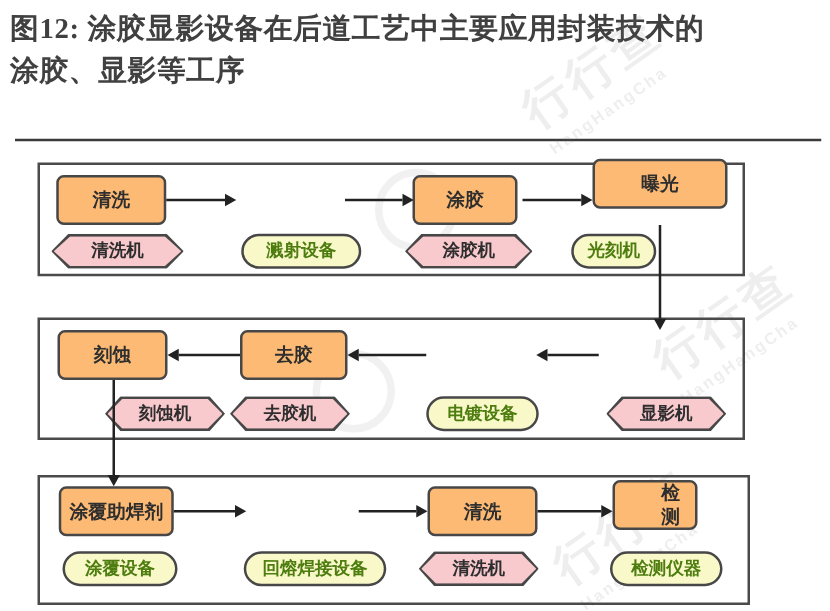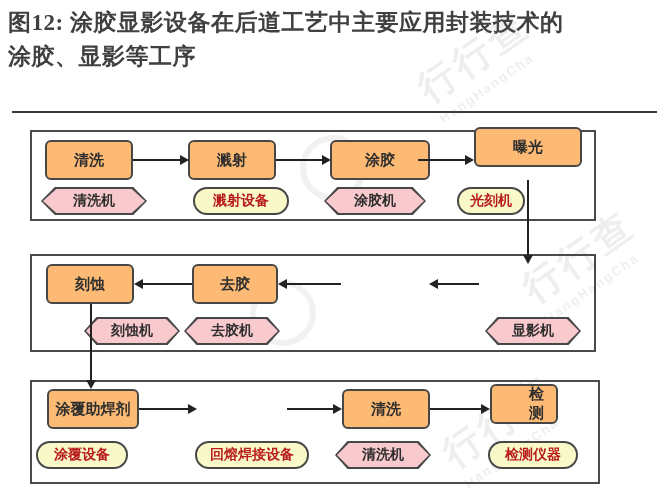--- a/index.html
+++ b/index.html
@@ -16,21 +16,21 @@
   .r1{left:30px;top:130px;width:562px;height:87px;}
   .r2{left:30px;top:254px;width:562px;height:94px;}
   .r3{left:30px;top:380px;width:566px;height:100px;}
   
   .pbox{position:absolute;height:40px;background:#fdba74;border:2px solid #474747;
         border-radius:6px;display:flex;align-items:center;justify-content:center;
         font-size:15px;font-weight:bold;color:#2e2e2e;box-sizing:border-box;}
   
   .pill{position:absolute;height:28px;background:#f8f8c8;border:2px solid #474747;
         border-radius:14px;display:flex;align-items:center;justify-content:center;
-        font-size:14px;font-weight:bold;color:#b91c1c;box-sizing:border-box;}
+        font-size:14px;font-weight:bold;color:#4d7c0f;box-sizing:border-box;}
   
   .hex{position:absolute;height:28px;}
   .hex-out,.hex-in{position:absolute;clip-path:polygon(13% 0,87% 0,100% 50%,87% 100%,13% 100%,0 50%);}
   .hex-out{inset:0;background:#474747;}
   .hex-in{inset:2px;background:#f8c9cd;}
   .hex-txt{position:absolute;inset:0;display:flex;align-items:center;justify-content:center;
            font-size:14px;font-weight:bold;color:#2e2e2e;}
   
   .ar{position:absolute;height:2px;background:#222;}
   .ar.right::after{content:"";position:absolute;right:-9px;top:-4px;
@@ -73,22 +73,21 @@
   <div class="wm" style="left:440px;top:395px;">
     <span class="cn">行行查</span>
     <span class="en">HangHangCha</span>
   </div>
 
   <div class="rowbox r1"></div>
   <div class="rowbox r2"></div>
   <div class="rowbox r3"></div>
 
   <div class="pbox" style="left:45px;top:140px;width:88px;">清洗</div>
-  <div class="pbox" style="left:188px;top:140px;width:88px;">溅射</div>
-  <div class="pbox" style="left:330px;top:140px;width:100px;">涂胶</div>
+  <div class="pbox" style="left:330px;top:140px;width:84px;">涂胶</div>
   <div class="pbox" style="left:474px;top:127px;width:108px;">曝光</div>
 
   <div class="ar right" style="left:133px;top:159px;width:47px;"></div>
   <div class="ar right" style="left:276px;top:159px;width:46px;"></div>
   <div class="ar right" style="left:418px;top:159px;width:47px;"></div>
 
   <div class="hex" style="left:41px;top:187px;width:106px;">
     <div class="hex-out"></div>
     <div class="hex-in"></div>
     <span class="hex-txt">清洗机</span>
@@ -113,37 +112,38 @@
   <div class="hex" style="left:184px;top:317px;width:96px;">
     <div class="hex-out"></div>
     <div class="hex-in"></div>
     <span class="hex-txt">去胶机</span>
   </div>
   <div class="hex" style="left:84px;top:317px;width:96px;">
     <div class="hex-out"></div>
     <div class="hex-in"></div>
     <span class="hex-txt">刻蚀机</span>
   </div>
+  <div class="pill" style="left:341px;top:317px;width:90px;">电镀设备</div>
   <div class="hex" style="left:485px;top:317px;width:96px;">
     <div class="hex-out"></div>
     <div class="hex-in"></div>
     <span class="hex-txt">显影机</span>
   </div>
 
   <div class="av" style="left:90px;top:304px;height:76px;"></div>
 
   <div class="pbox" style="left:47px;top:389px;width:92px;">涂覆助焊剂</div>
   <div class="pbox" style="left:342px;top:389px;width:88px;">清洗</div>
   <div class="pbox" style="left:490px;top:384px;width:68px;padding-left:37px;">检测</div>
 
   <div class="ar right" style="left:139px;top:408px;width:49px;"></div>
   <div class="ar right" style="left:287px;top:408px;width:46px;"></div>
   <div class="ar right" style="left:430px;top:408px;width:51px;"></div>
 
-  <div class="pill" style="left:36px;top:441px;width:92px;">涂覆设备</div>
+  <div class="pill" style="left:50px;top:441px;width:92px;">涂覆设备</div>
   <div class="pill" style="left:195px;top:441px;width:114px;">回熔焊接设备</div>
   <div class="hex" style="left:335px;top:441px;width:96px;">
     <div class="hex-out"></div>
     <div class="hex-in"></div>
     <span class="hex-txt">清洗机</span>
   </div>
   <div class="pill" style="left:488px;top:441px;width:90px;">检测仪器</div>
 
 </div>
 

